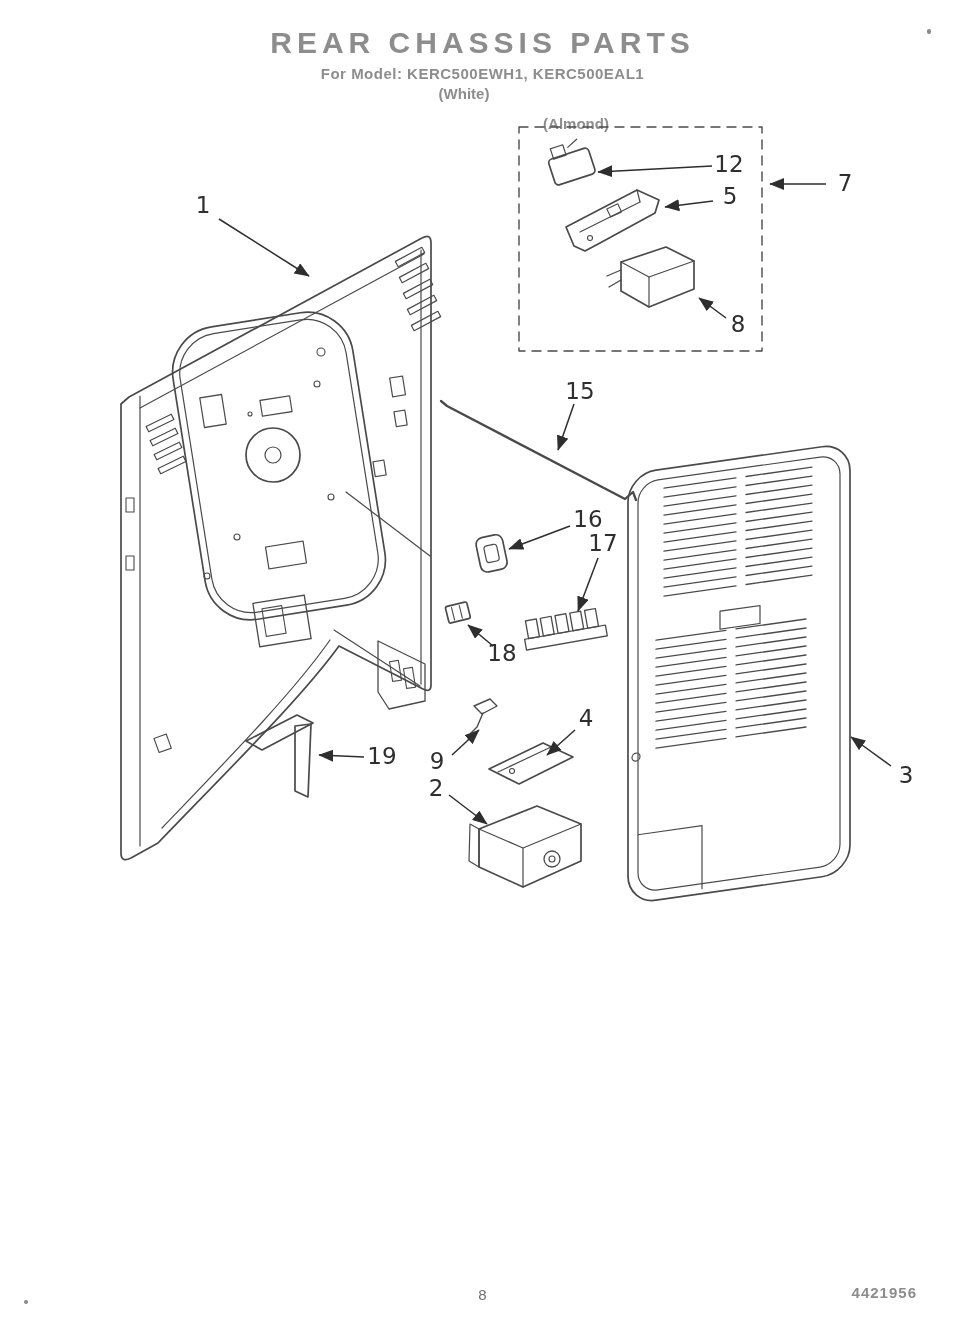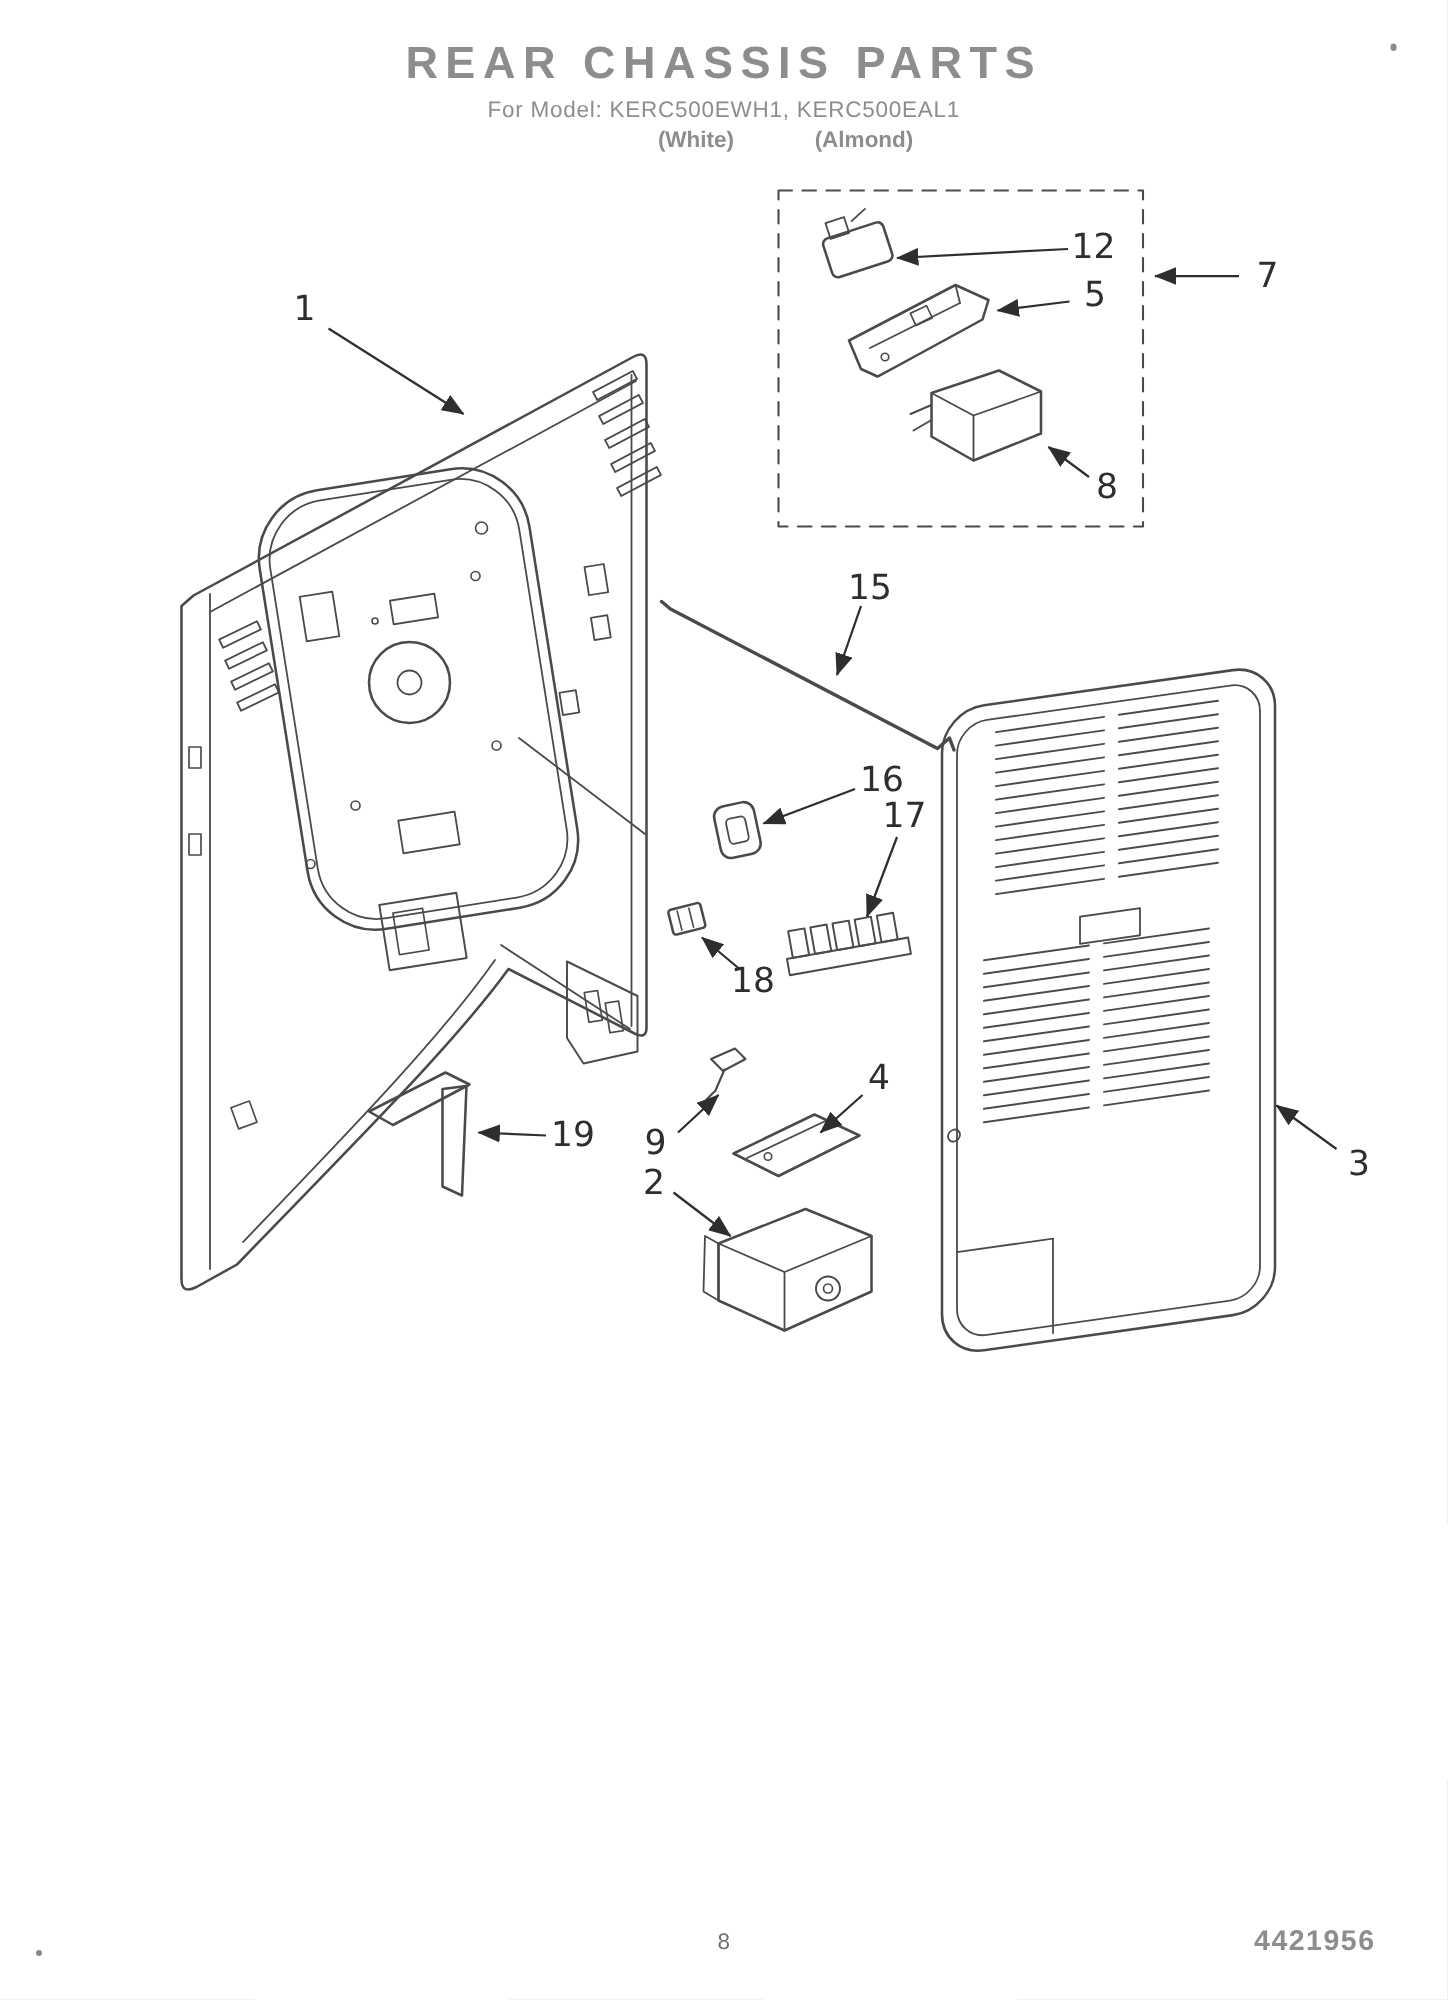--- a/index.html
+++ b/index.html
@@ -3,29 +3,29 @@
 <meta charset="utf-8">
 <style>
   html,body{margin:0;padding:0;background:#e8e8e8;}
   .page{
     position:relative;width:965px;height:1333px;margin:0 auto;
     background:#ffffff;overflow:hidden;
     font-family:"Liberation Sans",sans-serif;
   }
   .hdr{position:absolute;top:26px;left:0;width:100%;text-align:center;color:#8d8d8d;}
   .hdr-title{font-size:30px;font-weight:bold;letter-spacing:5px;color:#8d8d8d;}
-  .hdr-model{margin-top:5px;font-size:15px;font-weight:normal;letter-spacing:.5px;color:#8d8d8d;}
+  .hdr-model{margin-top:5px;font-size:15px;font-weight:bold;letter-spacing:.5px;color:#8d8d8d;}
   .hdr-finish{position:relative;height:20px;margin-top:3px;font-size:15px;font-weight:bold;color:#8d8d8d;}
   .finish-left{position:absolute;left:464px;transform:translateX(-50%);}
-  .finish-right{position:absolute;left:576px;transform:translateX(-50%);}
+  .finish-right{position:absolute;left:576px;transform:translateX(-50%);margin-top:30px;}
   .diagram{position:absolute;left:0;top:0;width:965px;height:1333px;}
   .callout line{stroke:#2e2e2e;stroke-width:1.5;}
   .callout text{fill:#2e2e2e;stroke:none;font-family:"DejaVu Sans",sans-serif;font-size:23px;}
   .page-num{position:absolute;top:1286px;left:0;width:100%;text-align:center;font-size:15px;color:#6f6f6f;}
-  .doc-num{position:absolute;top:1284px;right:48px;font-size:19px;font-weight:bold;color:#8d8d8d;letter-spacing:1px;}
+  .doc-num{position:absolute;top:1284px;right:48px;font-size:15px;font-weight:bold;color:#8d8d8d;letter-spacing:1px;}
   .scan-dot{position:absolute;background:#8a8a8a;border-radius:2px;}
   .dot-tr{top:29px;left:927px;width:4px;height:5px;}
   .dot-bl{top:1300px;left:24px;width:4px;height:4px;}
 </style>
 </head>
 <body>
 
 <div class="page">
 
   <div class="hdr">

